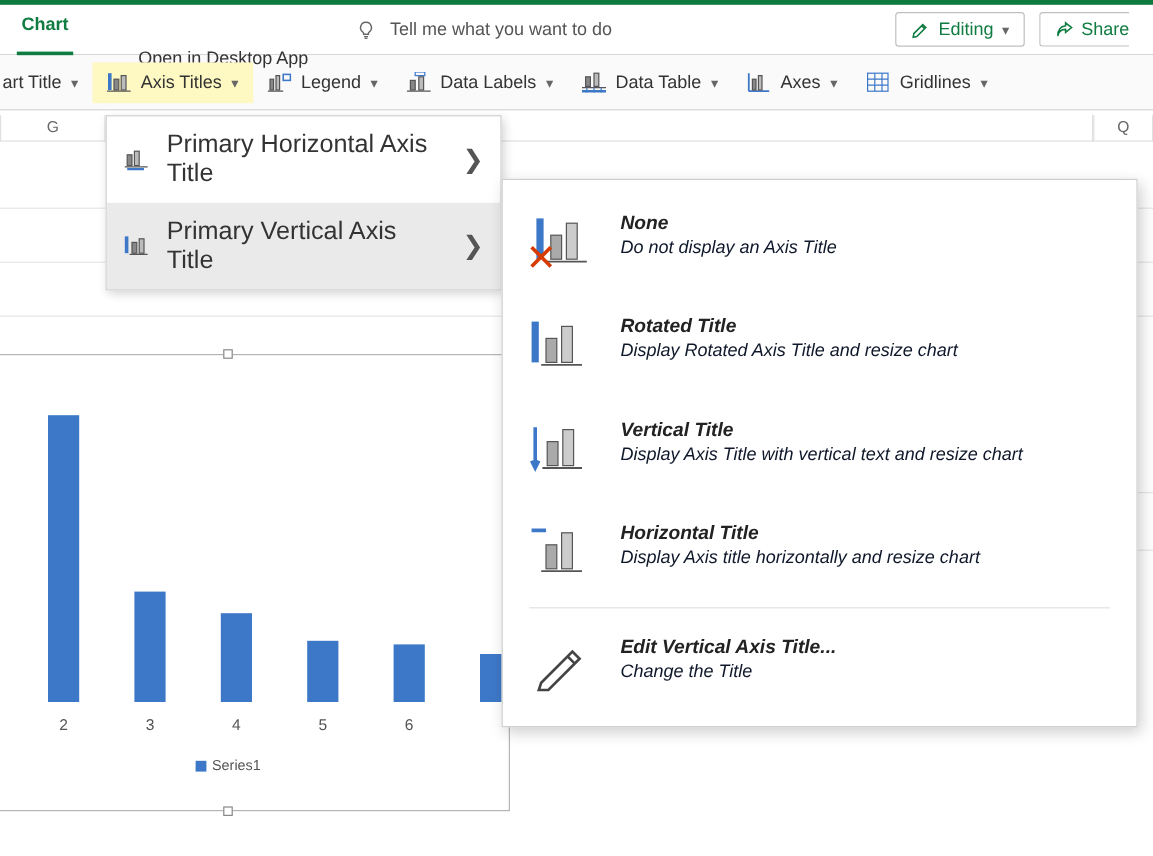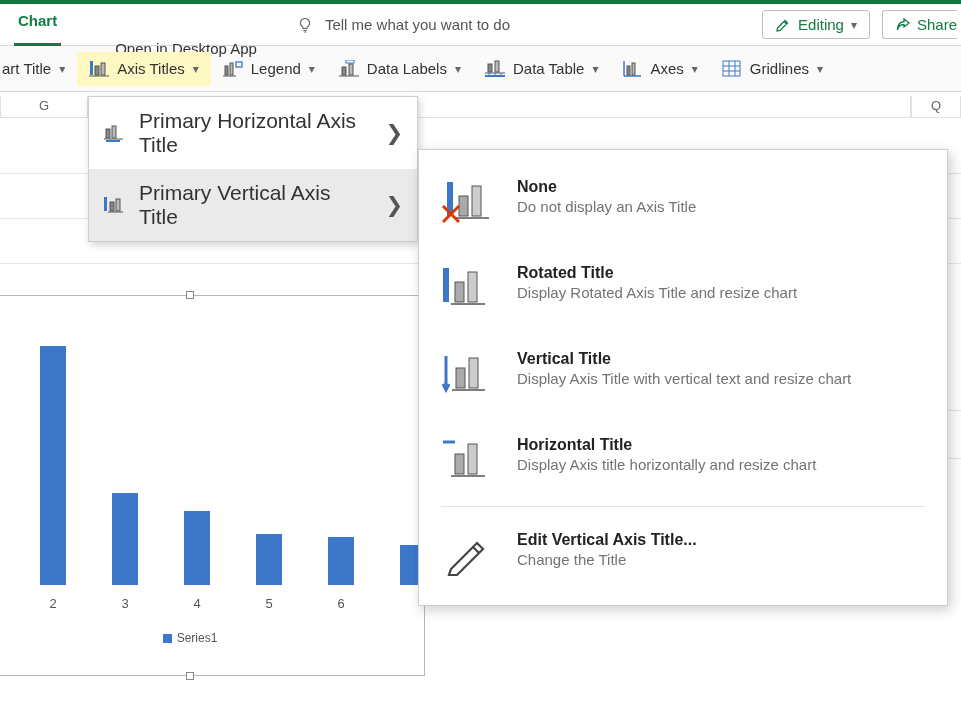--- a/index.html
+++ b/index.html
@@ -51,21 +51,21 @@
   }
   .bulb {
     width: 16px; height: 16px; margin-right: 12px;
     display: inline-flex;
   }
   .right-actions {
     margin-left: auto;
     display: flex;
     align-items: flex-end;
     gap: 12px;
-    padding-right: 4px;
+    padding-right: 20px;
   }
   .btn {
     border: 1px solid #bfbfbf;
     border-radius: 3px;
     padding: 5px 12px;
     display: flex;
     align-items: center;
     gap: 7px;
     cursor: pointer;
     color: #107c41;
@@ -195,39 +195,40 @@
   .dd2 {
     position:absolute;
     left: 418px;
     top: 145px;
     width: 530px;
     background:#fff;
     border:1px solid #cfcfcf;
     box-shadow: 3px 4px 12px rgba(0,0,0,.2);
     z-index: 6;
     padding: 8px 0;
+    font-style: italic;
   }
   .dd2-item {
     display:flex;
     align-items:flex-start;
     padding: 20px 22px;
     gap: 22px;
     cursor:pointer;
     position:relative;
   }
   .dd2-sep {
     height:1px; background:#e2e2e2;
     margin: 4px 22px;
   }
   .dd2-item .big-icon {
     width:54px; height:46px; flex-shrink:0;
     display:flex; align-items:center; justify-content:center;
   }
   .dd2-item .t1 { font-weight:600; font-size:16px; color:#222; }
-  .dd2-item .t2 { font-size:15px; color:#737373; margin-top:2px; }
+  .dd2-item .t2 { font-size:15px; color:#0f172a; margin-top:2px; }
 
   svg { display:block; }
 </style>
 </head>
 <body>
 
 <div class="topbar">
   <div class="tab active">Chart</div>
   <div class="openDesktop">Open in Desktop App</div>
   <div class="tellme-wrap">

